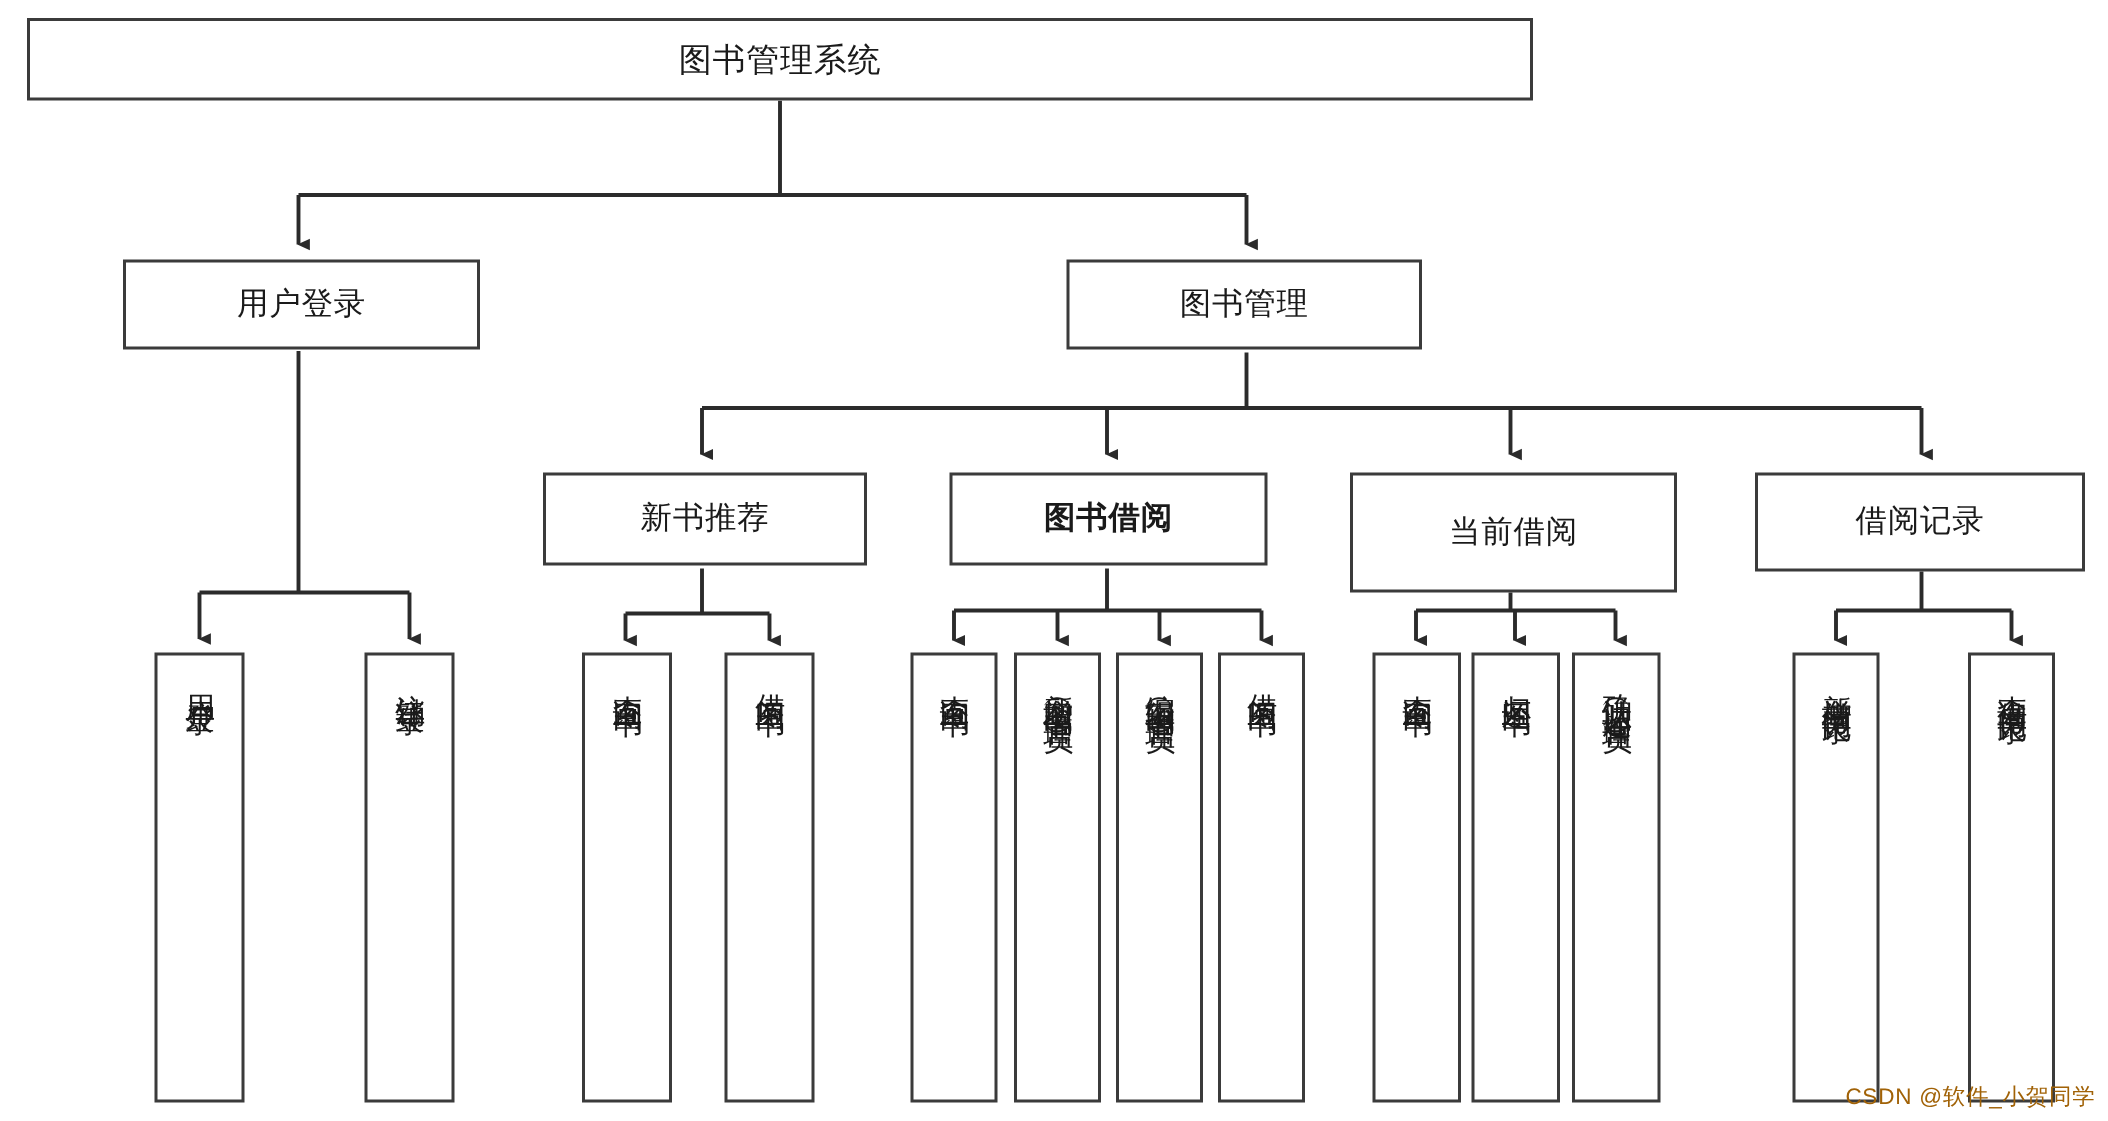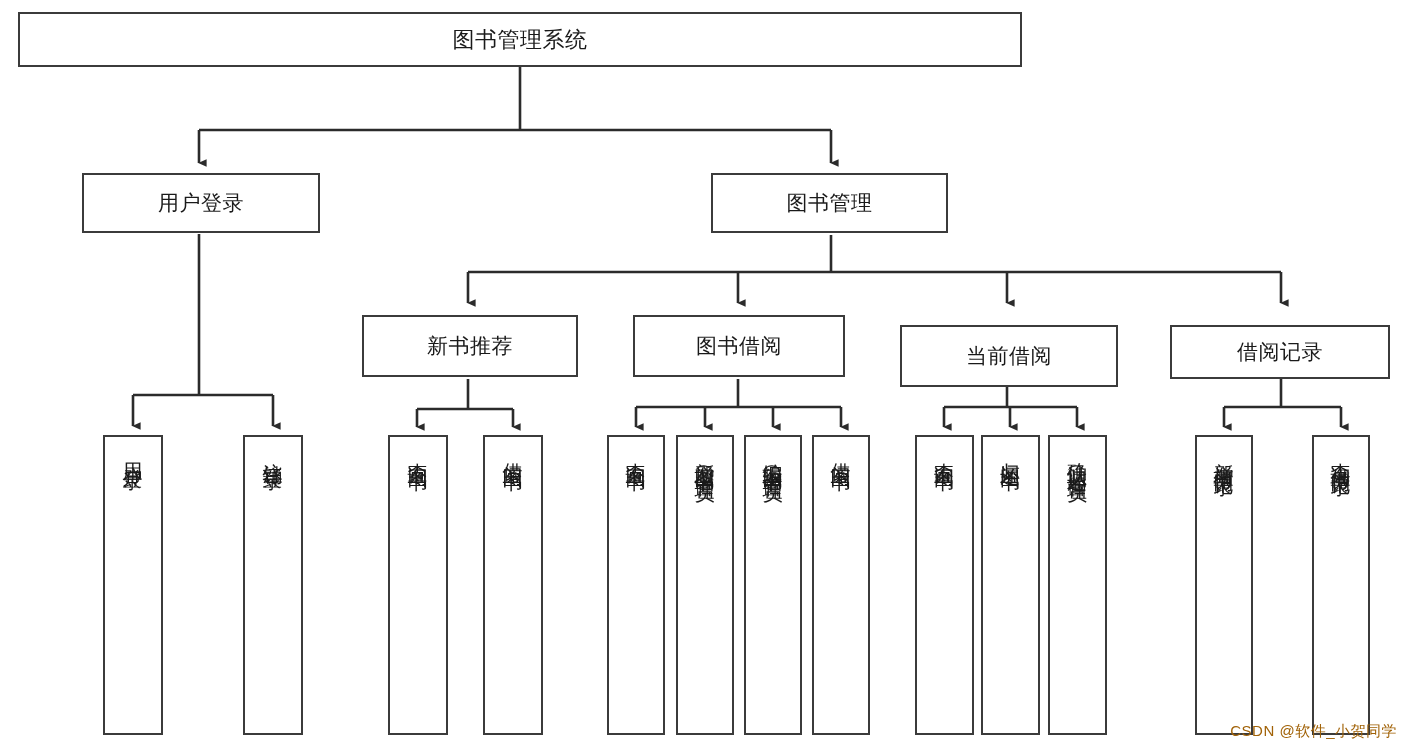--- a/index.html
+++ b/index.html
@@ -134,27 +134,27 @@
   <div class="node h" style="left:82px; top:173px; width:238px; height:60px;">
     <span class="lbl">用户登录</span>
   </div>
   <div class="node h" style="left:362px; top:315px; width:216px; height:62px;">
     <span class="lbl">新书推荐</span>
   </div>
 
   <div class="node h" style="left:711px; top:173px; width:237px; height:60px;">
     <span class="lbl">图书管理</span>
   </div>
-  <div class="node h" style="left:633px; top:315px; width:212px; height:62px;">
+  <div class="node h" style="left:633px; top:315px; width:212px; height:62px;font-weight:bold;">
     <span class="lbl">图书借阅</span>
   </div>
-  <div class="node h" style="left:900px; top:325px; width:218px; height:62px;">
+  <div class="node h" style="left:900px; top:315px; width:218px; height:80px;">
     <span class="lbl">当前借阅</span>
   </div>
-  <div class="node h" style="left:1170px; top:325px; width:220px; height:54px;">
+  <div class="node h" style="left:1170px; top:315px; width:220px; height:66px;">
     <span class="lbl">借阅记录</span>
   </div>
 
   <div class="node v" style="left:103px; top:435px; width:60px; height:300px;">
     <span class="lbl">用户登录</span>
   </div>
   <div class="node v" style="left:243px; top:435px; width:60px; height:300px;">
     <span class="lbl">注销登录</span>
   </div>
 

